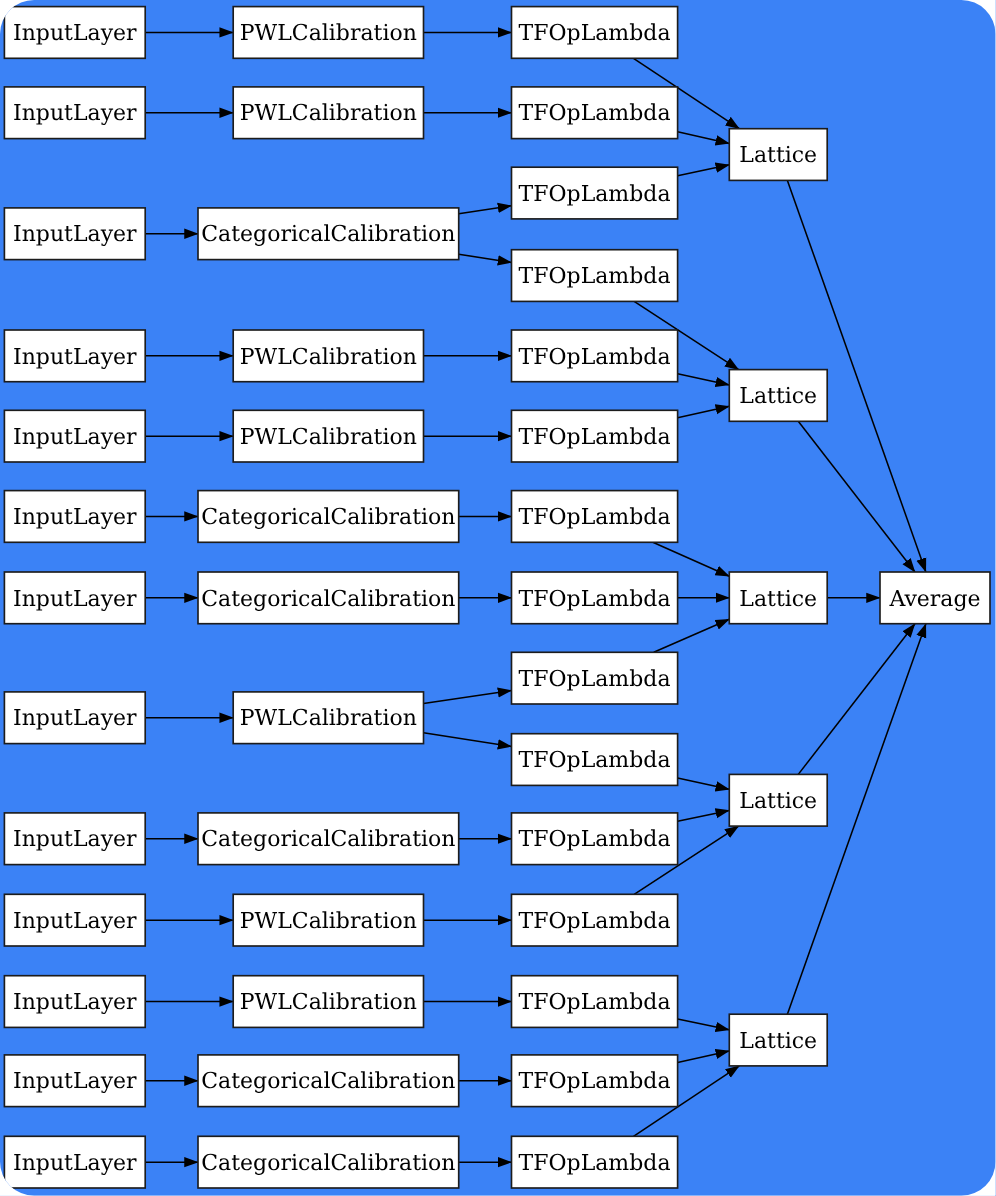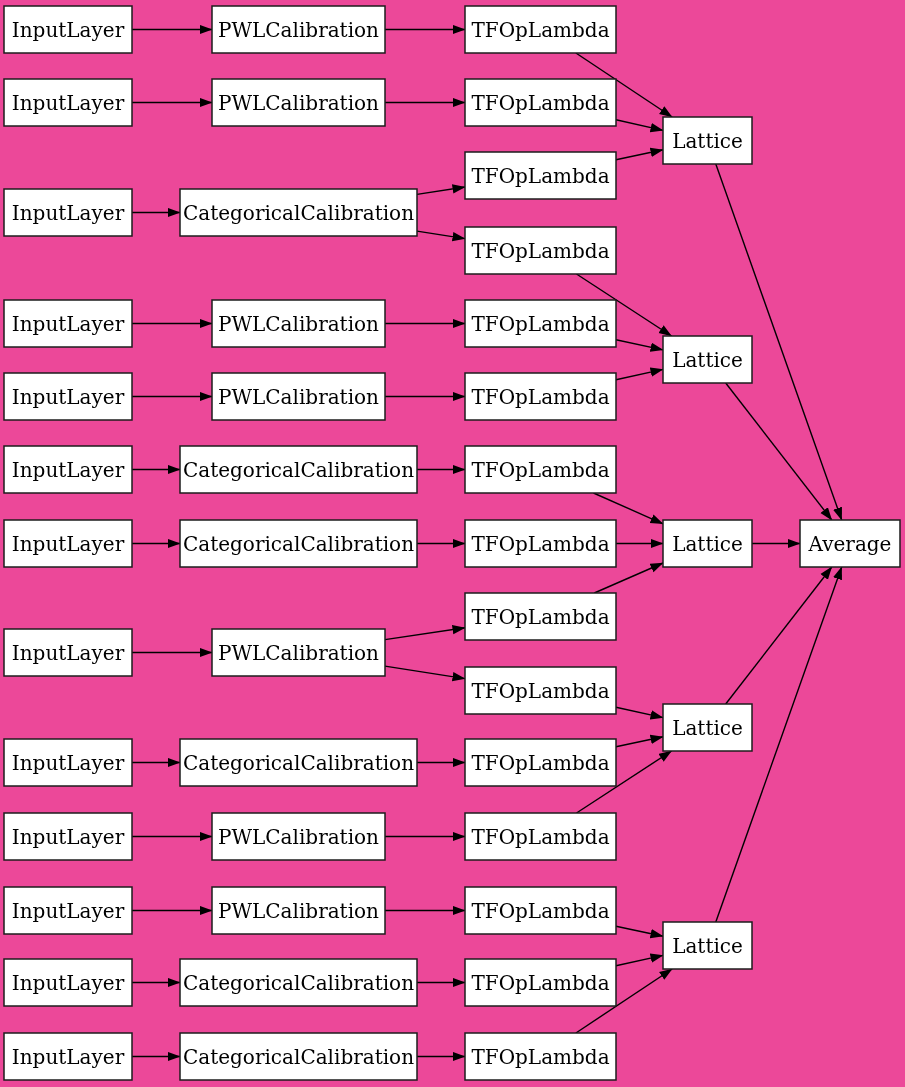--- a/index.html
+++ b/index.html
@@ -4,22 +4,23 @@
 <style>
   html, body {
     margin: 0;
     padding: 0;
     background: #ffffff;
   }
   .graph-wrap {
     position: relative;
     width: 905px;
     height: 1087px;
-    background: #ec4899;
+    background: #3b82f6;
     overflow: hidden;
+    border-radius: 31px;
   }
   svg {
     display: block;
   }
   .node-rect {
     fill: #ffffff;
     stroke: #1c1c1c;
     stroke-width: 1.5;
   }
   .node-label {

